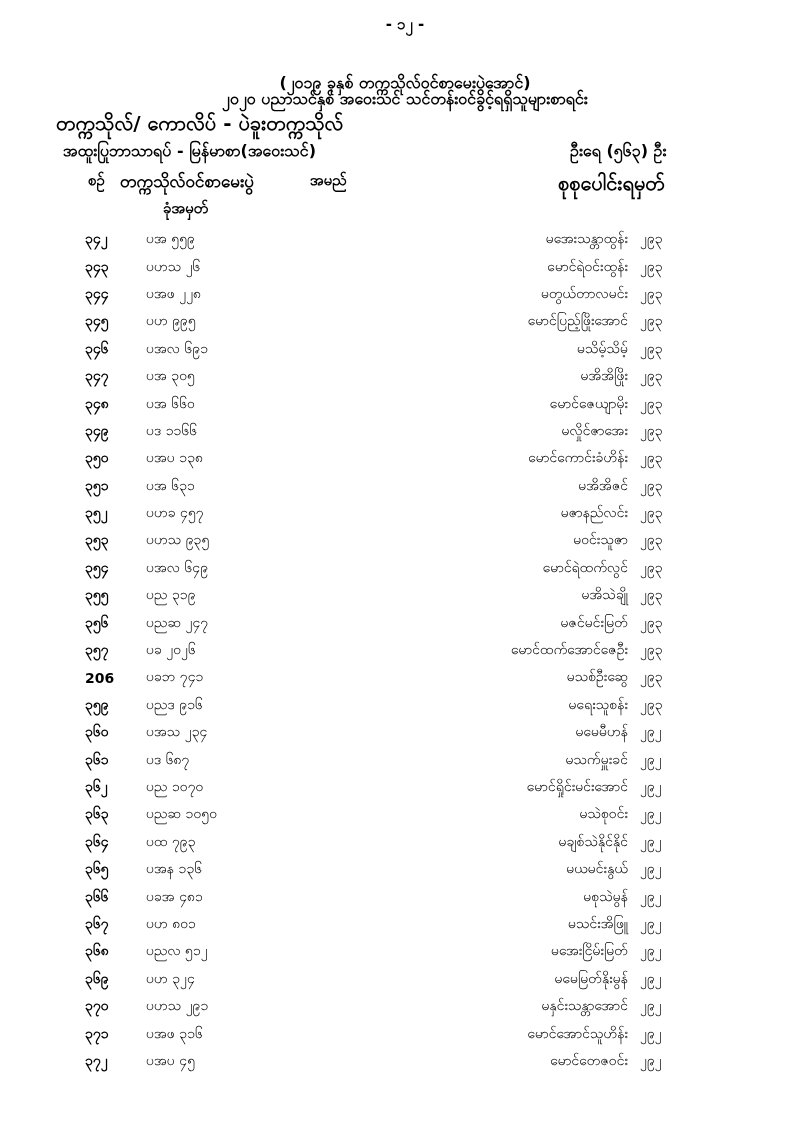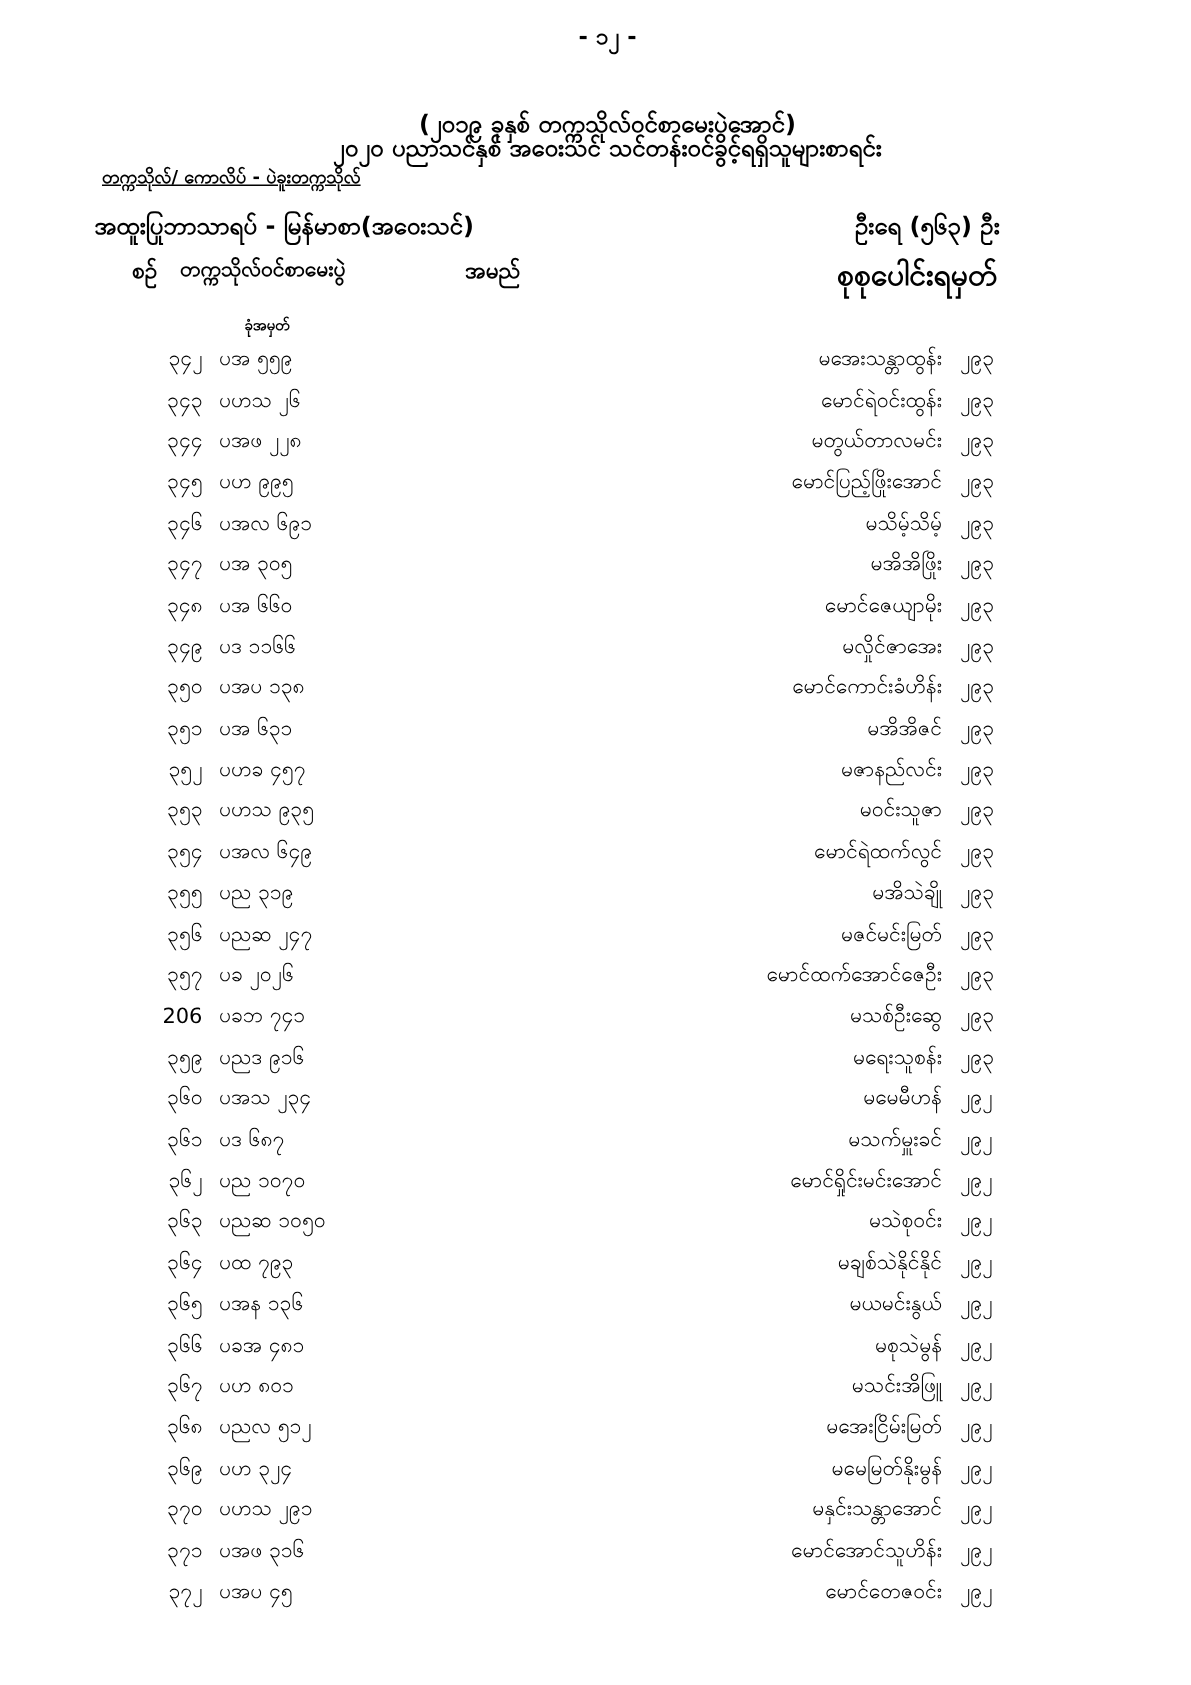--- a/index.html
+++ b/index.html
@@ -16,44 +16,44 @@
     font-family: "DejaVu Sans", sans-serif;
     overflow: hidden;
     padding-left: 16px;
   }
   .center { width: 100%; text-align: center; }
   .bold { font-weight: bold; }
 
   .page-num   { position: absolute; top: 14px;  left: 0; font-size: 15px; }
   .title1     { position: absolute; top: 42px;  left: 0; font-size: 16px; margin-top: 46px; }
   .title2     { position: absolute; top: 72px;  left: 0; font-size: 16px; }
-  .university { position: absolute; top: 110px; left: 68px;  font-size: 12px; text-decoration: underline; }
+  .university { position: absolute; top: 110px; left: 56px;  font-size: 20px; }
   .specialization { position: absolute; top: 140px; left: 63px; font-size: 16px; }
   .count      { position: absolute; top: 140px; left: 570px; font-size: 16px; }
 
   .ch-serial  { position: absolute; top: 170px; left: 88px;  font-size: 15px; }
-  .ch-roll1   { position: absolute; top: 170px; left: 120px; font-size: 14px; }
+  .ch-roll1   { position: absolute; top: 170px; left: 120px; font-size: 17px; }
   .ch-name    { position: absolute; top: 170px; left: 310px; font-size: 15px; }
   .ch-marks   { position: absolute; top: 170px; left: 558px; font-size: 20px; }
-  .ch-roll2   { position: absolute; top: 198px; left: 163px; font-size: 10px; margin-top: 12px; }
+  .ch-roll2   { position: absolute; top: 198px; left: 163px; font-size: 15px; }
 
   .rows {
     position: absolute;
     top: 226px;
     left: 0;
     right: 0;
   }
   .trow {
     display: flex;
     align-items: center;
     height: 27.4px;
     font-size: 14px;
     white-space: nowrap;
   }
-  .cell-serial { width: 50px;  margin-left: 85px; text-align: right; }
+  .cell-serial { width: 50px;  margin-left: 85px; text-align: left; font-weight: bold; }
   .cell-roll   { width: 182px; margin-left: 11px; text-align: left; }
   .cell-name   { width: 300px; text-align: right; }
   .cell-marks  { margin-left: 12px; text-align: left; }
 </style>
 </head>
 <body>
 
 <div class="page">
 
   <div class="page-num center bold">- ၁၂ -</div>

